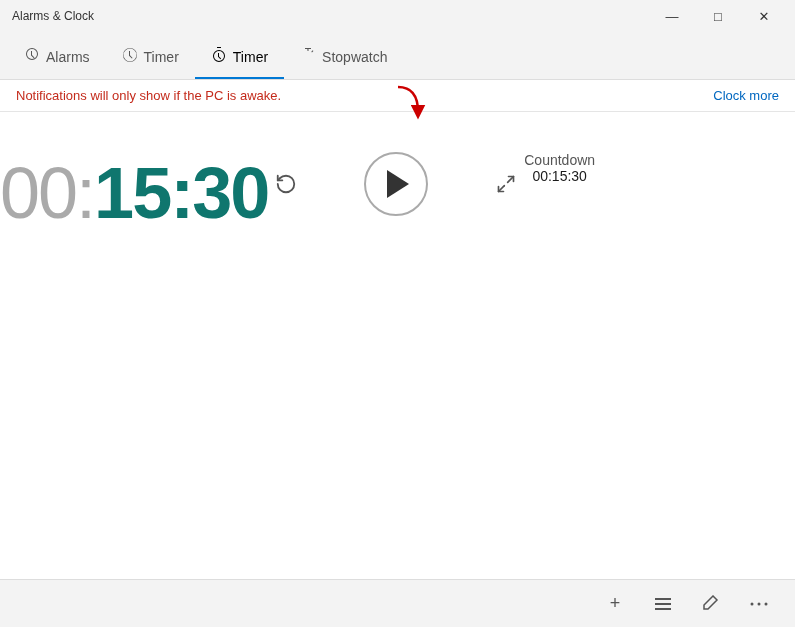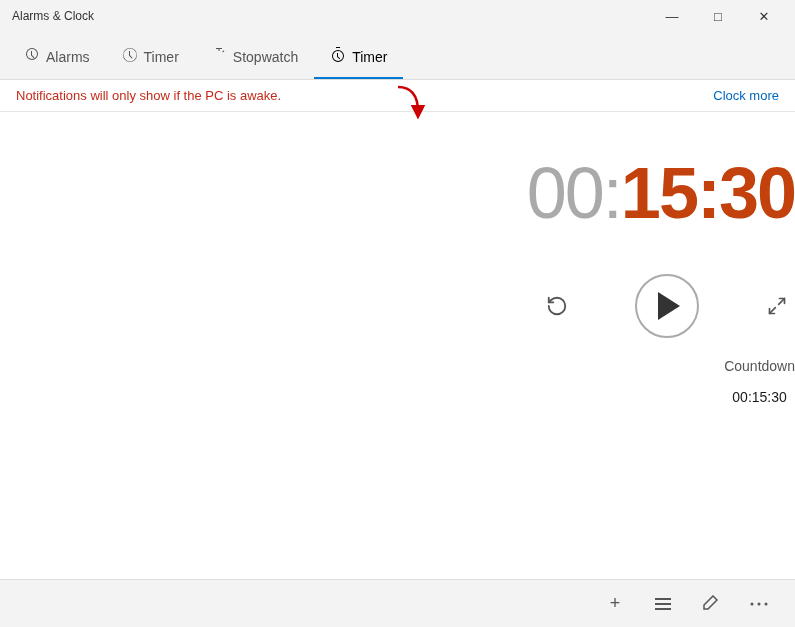--- a/index.html
+++ b/index.html
@@ -93,22 +93,22 @@
     .notification-bar a {
       color: #0067c0;
       text-decoration: none;
     }
 
     
     .main-content {
       flex: 1;
       background: white;
       display: flex;
-      flex-direction: column;
-      align-items: flex-end;
+      flex-direction: row;
+      align-items: flex-start;
       justify-content: flex-start;
       padding-top: 40px;
       position: relative;
     }
 
     
     .timer-display {
       display: flex;
       align-items: baseline;
       gap: 0;
@@ -117,21 +117,21 @@
     }
     .timer-inactive {
       font-size: 72px;
       font-weight: 300;
       color: #aaa;
       letter-spacing: -2px;
     }
     .timer-active {
       font-size: 72px;
       font-weight: 700;
-      color: #c2410c;
+      color: #0f766e;
       letter-spacing: -2px;
     }
 
     
     .arrow-annotation {
       position: absolute;
       top: -30px;
       left: 50%;
       transform: translateX(-10px);
     }
@@ -190,21 +190,21 @@
       font-size: 20px;
     }
 
     
     .countdown-info {
       text-align: center;
     }
     .countdown-name {
       font-size: 14px;
       color: #555;
-      margin-bottom: 15px;
+      margin-bottom: 0;
     }
     .countdown-time {
       font-size: 14px;
       font-weight: 400;
       color: #1a1a1a;
     }
 
     
     .bottom-toolbar {
       height: 48px;
@@ -263,35 +263,35 @@
     <span>Alarms</span>
   </div>
   <div class="nav-tab">
     <span class="nav-icon">
       <svg width="16" height="16" viewBox="0 0 16 16" fill="currentColor">
         <path d="M8 1.5a6.5 6.5 0 100 13 6.5 6.5 0 000-13zM1 8a7 7 0 1114 0A7 7 0 011 8zm7-4v4.3l2.6 2.6-.7.7-2.9-2.9V4h1z"></path>
       </svg>
     </span>
     <span>Timer</span>
   </div>
+  <div class="nav-tab active">
+    <span class="nav-icon">
+      <svg width="16" height="16" viewBox="0 0 16 16" fill="currentColor">
+        <path d="M6 0h4v1H6V0zm2 3a6 6 0 100 12A6 6 0 008 3zm0 1a5 5 0 110 10A5 5 0 018 4zm0 2v3.4l2.1 2.1-.7.7-2.4-2.4V6h1z"></path>
+      </svg>
+    </span>
+    <span>Timer</span>
+  </div>
   <div class="nav-tab">
     <span class="nav-icon">
       <svg width="16" height="16" viewBox="0 0 16 16" fill="currentColor">
         <path d="M8 2a6 6 0 100 12A6 6 0 008 2zM2 8a6 6 0 1112 0A6 6 0 012 8zm5.5-6h1v2h-1V2zM5 1h6v1H5V1zm7.7 2.3l.7.7-1.4 1.4-.7-.7L12.7 3.3z"></path>
       </svg>
     </span>
     <span>Stopwatch</span>
-  </div>
-  <div class="nav-tab active">
-    <span class="nav-icon">
-      <svg width="16" height="16" viewBox="0 0 16 16" fill="currentColor">
-        <path d="M6 0h4v1H6V0zm2 3a6 6 0 100 12A6 6 0 008 3zm0 1a5 5 0 110 10A5 5 0 018 4zm0 2v3.4l2.1 2.1-.7.7-2.4-2.4V6h1z"></path>
-      </svg>
-    </span>
-    <span>Timer</span>
   </div>
 </div>
 
 <div class="notification-bar">
   <span>Notifications will only show if the PC is awake.</span>
   <a href="#">Clock more</a>
 </div>
 
 <div class="main-content">
 

